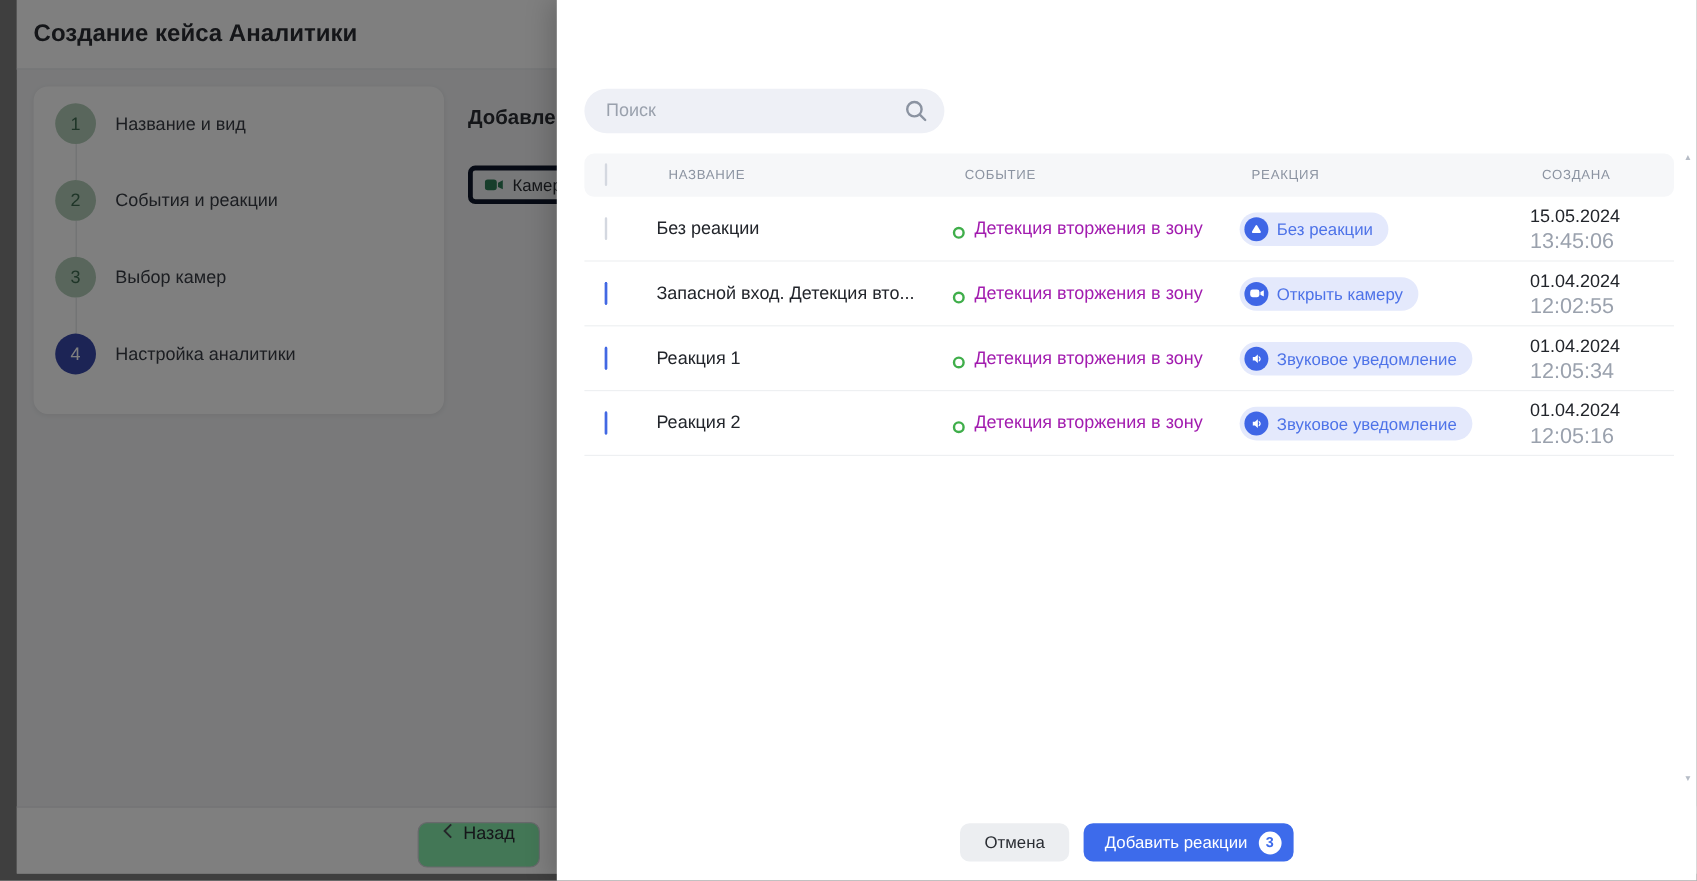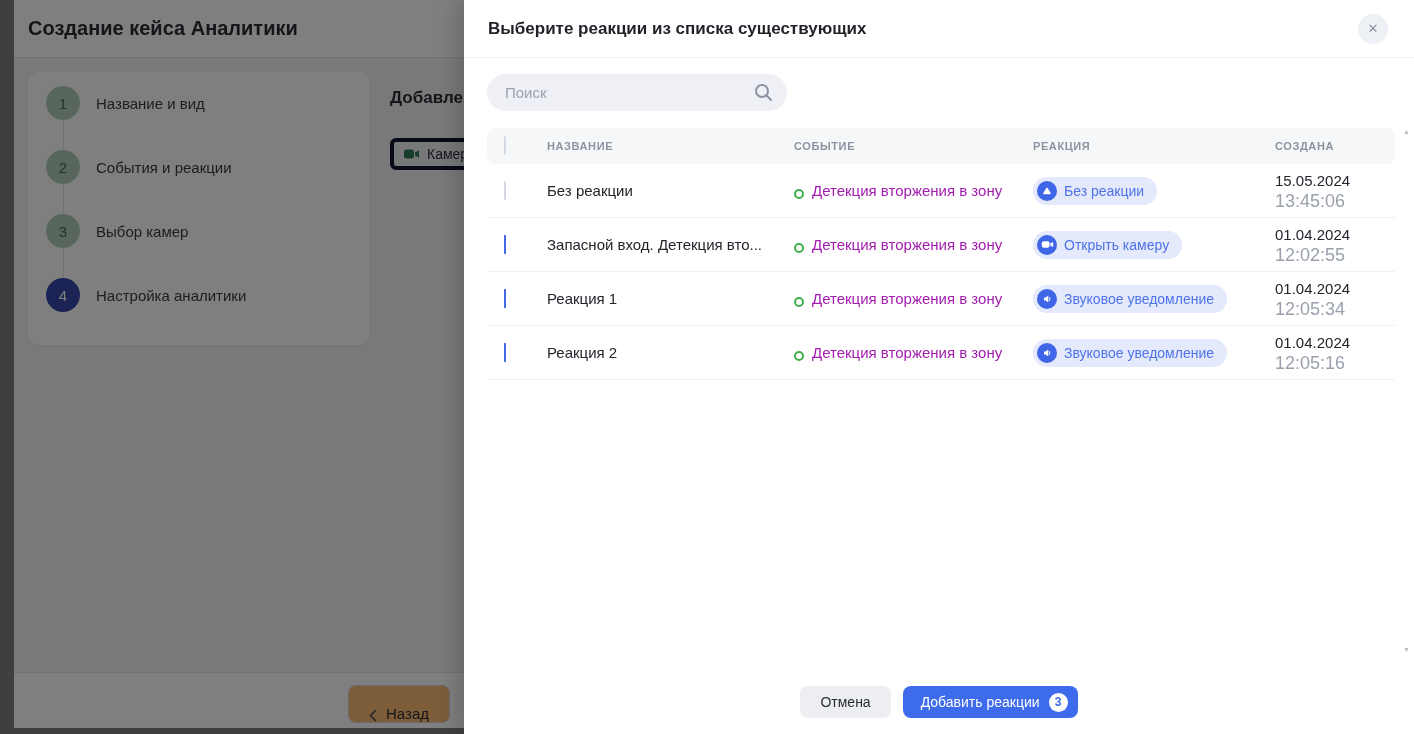--- a/index.html
+++ b/index.html
@@ -48,22 +48,22 @@
   }
   .camera-chip svg { margin-right:7px; }
   .camera-chip-label { font-size:14px; color:#2a2d33; }
 
   .page-footer {
     position:absolute; left:0; right:0; top:672px; height:56px;
     background:#ffffff; border-top:1px solid #e0e2e5;
   }
   .back-button {
     position:absolute; left:334px; top:12px; width:102px; height:38px;
-    background:#fdba74; border:1px solid #d0d3d8; border-radius:8px;
-    display:flex; align-items:flex-end; justify-content:center;
+    background:#86efac; border:1px solid #d0d3d8; border-radius:8px;
+    display:flex; align-items:flex-start; justify-content:center;
     font-size:15px; color:#2a2d33; cursor:pointer;
   }
   .back-button svg { margin-right:9px; }
 
   
   .overlay { position:absolute; inset:0; background:rgba(0,0,0,.5); z-index:5; }
 
   
   .modal {
     position:absolute; left:464px; top:0; width:950px; height:734px;
@@ -91,21 +91,21 @@
   .search-input::placeholder { color:#9aa1ad; }
   .search-icon { position:absolute; right:14px; top:9px; }
 
   .table { position:absolute; left:23px; top:128px; width:908px; }
   .t-grid {
     display:grid; grid-template-columns:43px 247px 239px 242px 1fr;
     align-items:center; padding:0 0 0 17px;
   }
   .t-head { height:36px; background:#f6f7f9; border-radius:8px; }
   .t-head .col-label {
-    font-size:11px; font-weight:700; letter-spacing:.6px; color:#8b93a1;
+    font-size:11px; font-weight:400; letter-spacing:.6px; color:#8b93a1;margin-left:10px;
   }
   .t-row { height:54px; border-bottom:1px solid #eef0f2; }
 
   .cb {
     width:18px; height:18px; border-radius:4px; position:relative;
     border:1.5px solid #d4d8e0; background:#fff; cursor:pointer;
   }
   .cb.checked { background:#4268e3; border-color:#4268e3; }
   .cb.checked::after {
     content:""; position:absolute; left:3.5px; top:4.5px;
@@ -206,24 +206,20 @@
         <polyline points="7,1 1.5,6.5 7,12" fill="none" stroke="#4a4e55" stroke-width="1.6"></polyline>
       </svg>
       <span>Назад</span>
     </div>
   </div>
 </div>
 
 <div class="overlay"></div>
 
 <div class="modal">
-  <div class="modal-header">
-    <div class="modal-title">Выберите реакции из списка существующих</div>
-    <div class="close-button">✕</div>
-  </div>
 
   <div class="search-wrap">
     <input class="search-input" type="text" placeholder="Поиск" style="">
     <svg class="search-icon" width="19" height="19" viewBox="0 0 19 19">
       <circle cx="8" cy="8" r="6" fill="none" stroke="#8b93a1" stroke-width="2"></circle>
       <line x1="12.5" y1="12.5" x2="17" y2="17" stroke="#8b93a1" stroke-width="2" stroke-linecap="round"></line>
     </svg>
   </div>
 
   <div class="table">

